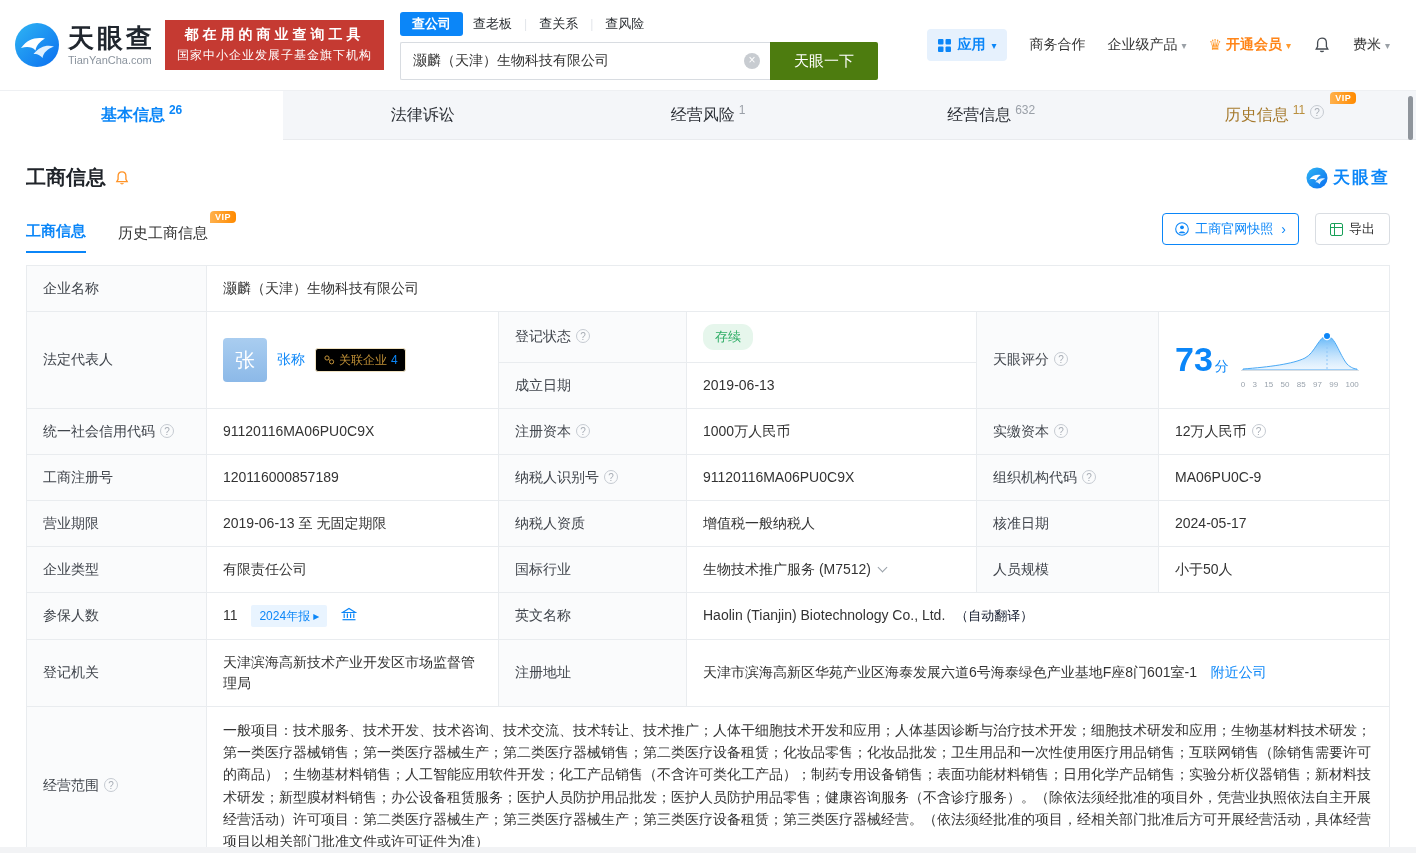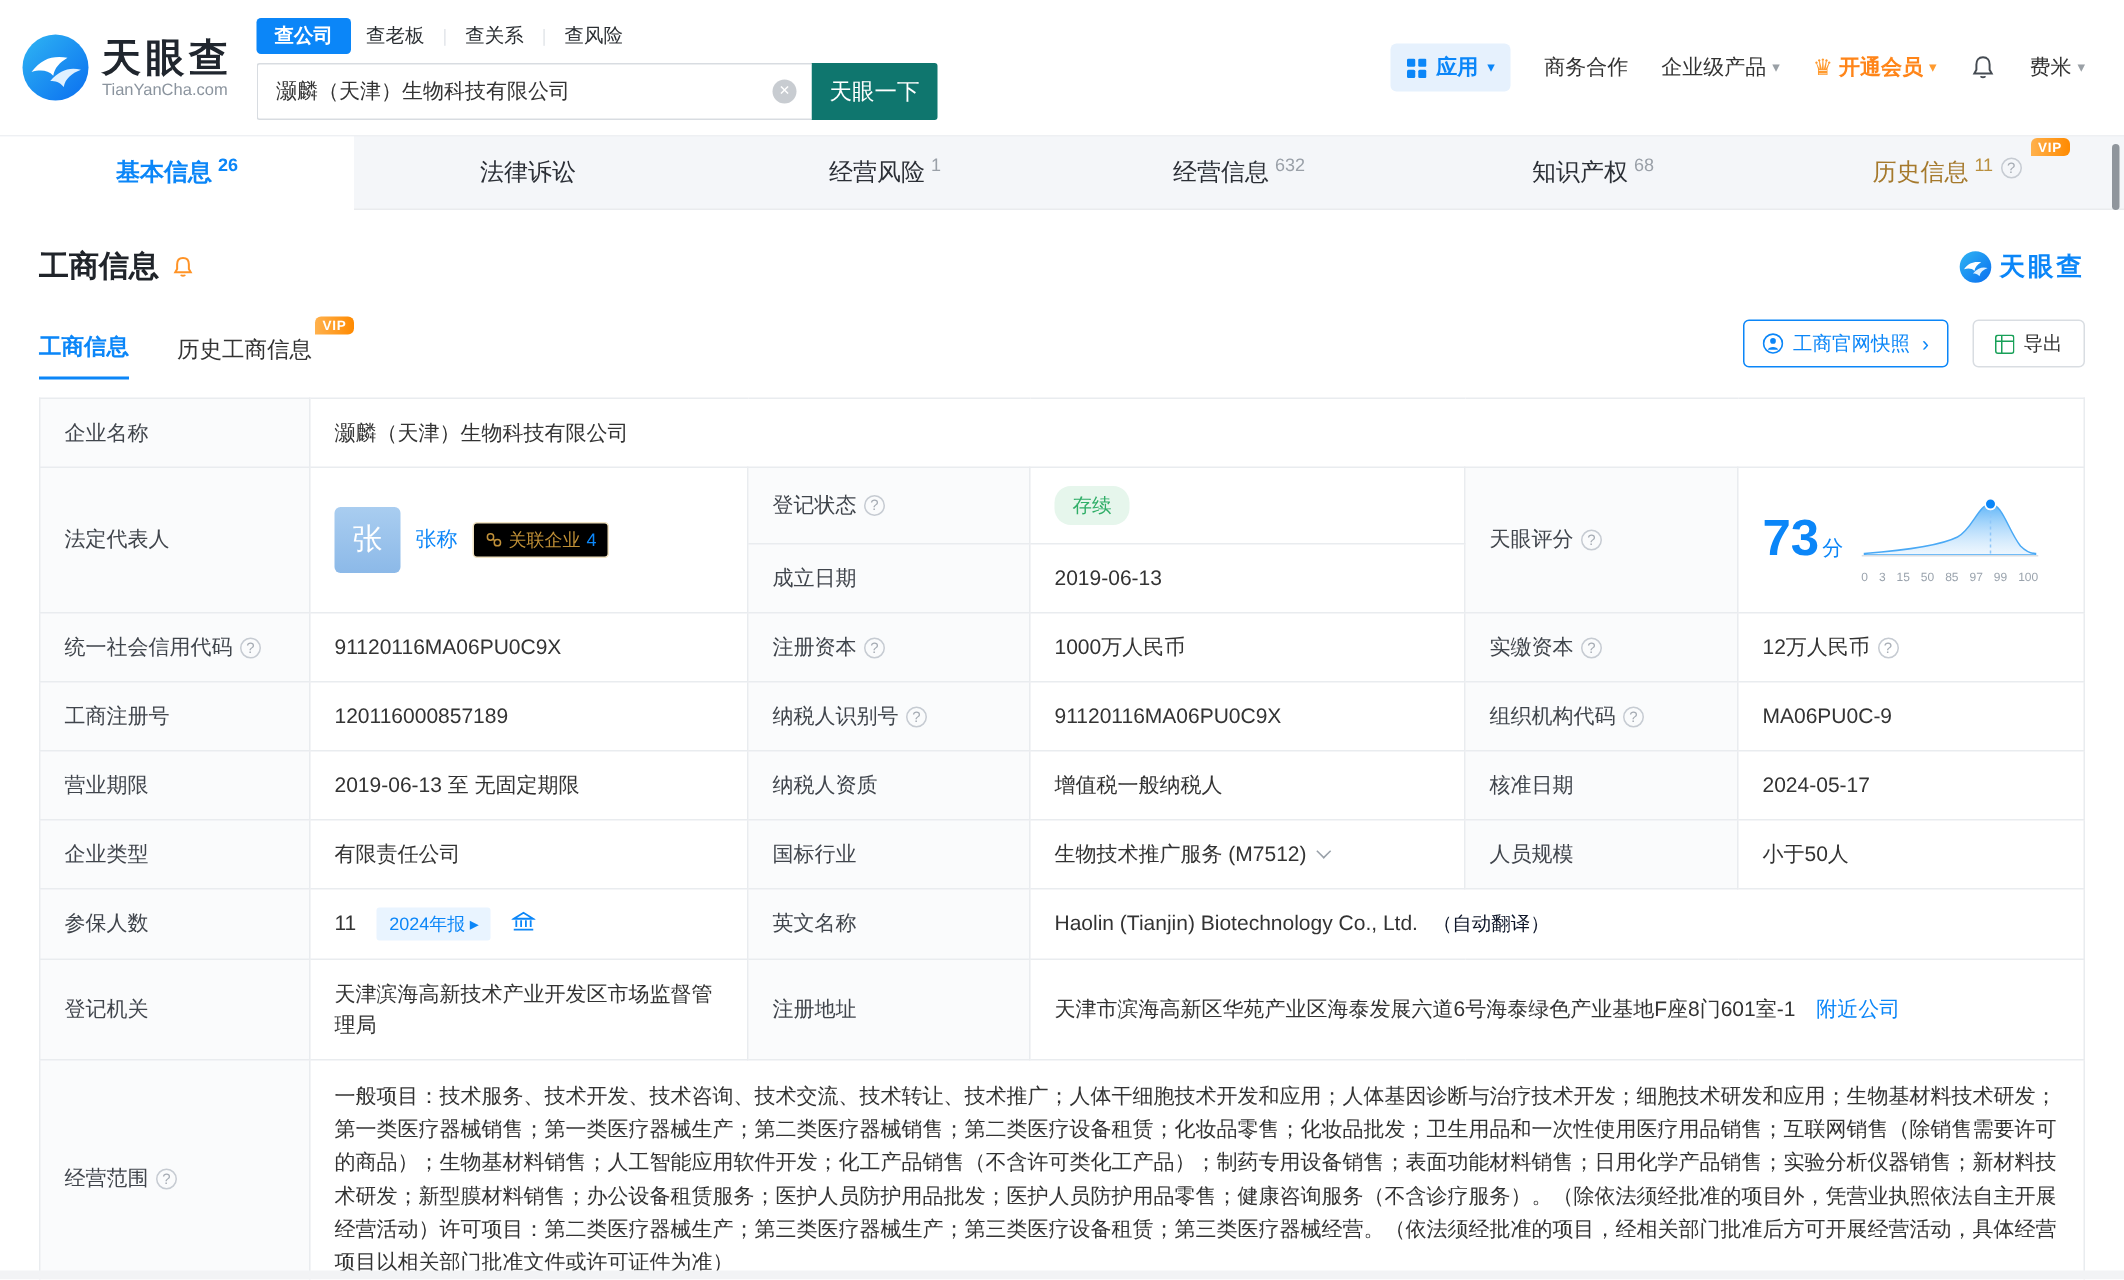--- a/index.html
+++ b/index.html
@@ -18,21 +18,21 @@
 
   .search-area { margin-left:16px; padding-top:2px; }
   .search-tabs { display:flex; align-items:center; font-size:13px; margin-bottom:6px;text-align:center; }
   .search-tab { padding:3px 10px; color:#2b2f33; cursor:pointer; }
   .search-tab.active { background:#0b86f8; color:#fff; border-radius:3px; font-weight:bold; padding:3px 12px; }
   .stab-sep { color:#e3e6ea; margin:0 2px; font-size:12px; }
   .search-row { display:flex; }
   .search-input-wrap { position:relative; width:370px; height:38px; border:1px solid #d8dce1; border-right:none; border-radius:2px 0 0 2px; display:flex; align-items:center; padding:0 32px 0 12px; background:#fff; }
   .search-input { border:none; outline:none; width:100%; font-size:14px; color:#333; font-family:inherit; }
   .clear-btn { position:absolute; right:10px; width:16px; height:16px; border-radius:50%; background:#c8ccd1; color:#fff; font-size:12px; line-height:15px; text-align:center; cursor:pointer; }
-  .search-btn { width:84px; height:38px; background:#0f766e; color:#fff; font-size:15px; border:none; border-radius:0 2px 2px 0; cursor:pointer; font-family:inherit; }
+  .search-btn { width:108px; height:38px; background:#4d7c0f; color:#fff; font-size:15px; border:none; border-radius:0 2px 2px 0; cursor:pointer; font-family:inherit; }
 
   .header-right { margin-left:auto; display:flex; gap:22px; font-size:14px; color:#333; white-space:nowrap; }
   .apps-pill { display:flex; align-items:center; gap:6px; background:#e6f1fd; color:#0b86f8; padding:7px 11px; border-radius:4px; font-weight:bold; cursor:pointer; }
   .hlink { color:#333; cursor:pointer; display:flex; align-items:center; gap:4px; }
   .vip-link { color:#ff8519; font-weight:bold; display:flex; align-items:center; gap:4px; cursor:pointer; }
   .crown { font-size:15px; color:#ff9a2e; }
   .caret { font-size:10px; color:#9aa0a6; }
   .vip-link .caret { color:#ff9a2e; }
   .apps-pill .caret { color:#0b86f8; }
   .bell-btn { display:flex; align-items:center; cursor:pointer; }
@@ -106,20 +106,24 @@
       <circle cx="23" cy="23" r="22" fill="url(#logoGrad)"></circle>
       <path d="M7,26 C14,17 21,15 31,16.5 C25.5,20 22.5,23 21.5,28.5 C18,24.5 12.5,24.5 7,26 Z" fill="#ffffff"></path>
       <path d="M19.5,32 C26,24.5 32.5,22.5 40,24.5 C33.5,27 29.5,30.5 28.5,36 C25.5,32.5 23,32 19.5,32 Z" fill="#dff0ff"></path>
     </svg>
     <div class="logo-text">
       <div class="cn">天眼查</div>
       <div class="en">TianYanCha.com</div>
     </div>
   </div>
 
+  <div class="red-badge">
+    <div class="l1">都在用的商业查询工具</div>
+    <div class="l2">国家中小企业发展子基金旗下机构</div>
+  </div>
 
   <div class="search-area">
     <div class="search-tabs">
       <span class="search-tab active">查公司</span>
       <span class="search-tab">查老板</span>
       <span class="stab-sep">|</span>
       <span class="search-tab">查关系</span>
       <span class="stab-sep">|</span>
       <span class="search-tab">查风险</span>
     </div>
@@ -182,26 +186,20 @@
   <div class="main-tab">
     <span class="tab-inner">
       <span>经营风险</span>
       <span class="tab-count">1</span>
     </span>
   </div>
   <div class="main-tab">
     <span class="tab-inner">
       <span>经营信息</span>
       <span class="tab-count">632</span>
-    </span>
-  </div>
-  <div class="main-tab">
-    <span class="tab-inner">
-      <span>知识产权</span>
-      <span class="tab-count">68</span>
     </span>
   </div>
   <div class="main-tab vip-tab">
     <span class="tab-inner">
       <span class="vip-tag">VIP</span>
       <span>历史信息</span>
       <span class="tab-count">11</span>
       <span class="help-icon">?</span>
     </span>
   </div>

